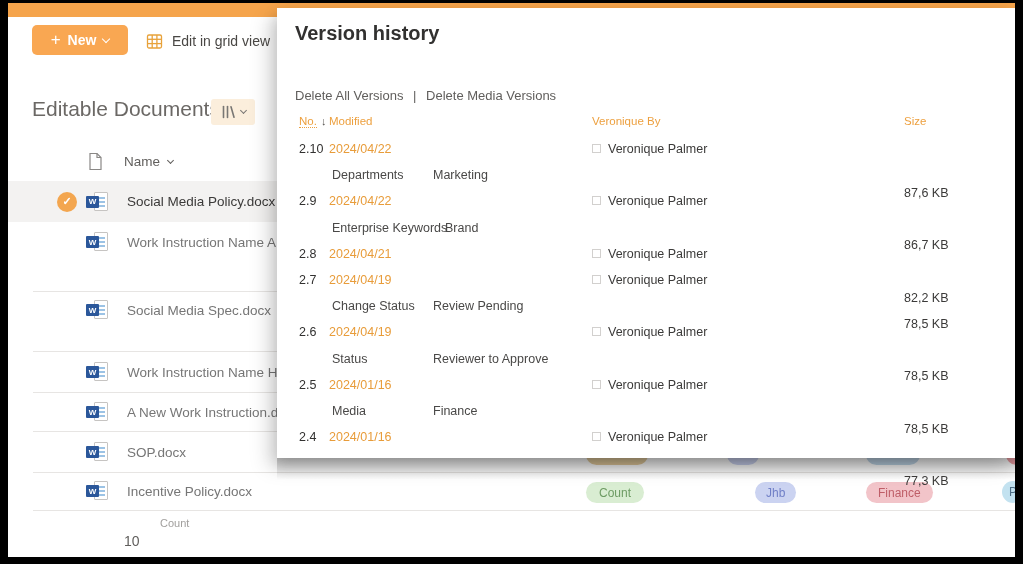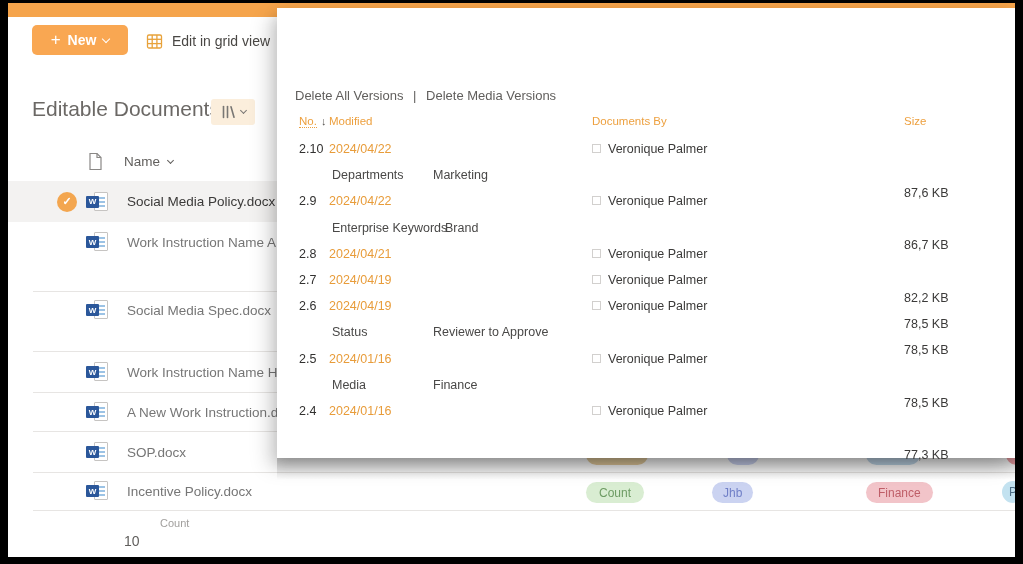--- a/index.html
+++ b/index.html
@@ -264,45 +264,46 @@
     <span class="docx-icon">
       <span class="page">
           <i style="top:4px"></i>
           <i style="top:8px"></i>
           <i style="top:12px"></i>
         </span>
       <span class="wbox">W</span>
     </span>
     <span class="doc-name">Incentive Policy.docx</span>
     <span class="pill green" style="left:578px; top:10px; padding:0 13px;">Count</span>
-    <span class="pill blue" style="left:704px; top:10px; padding:4px 11px;">Jhb</span>
+    <span class="pill blue" style="left:747px; top:10px; padding:4px 11px;">Jhb</span>
     <span class="pill pink" style="left:858px; top:10px; padding:0 12px;">Finance</span>
     <span class="avatar" style="left:994px; top:9px;">P</span>
   </div>
 
   <div class="sep" style="top:510px;"></div>
 
   <div class="count-label">Count</div>
   <div class="count-value">10</div>
 
   <div class="dialog-shadow"></div>
 
   <div class="dialog">
+    <div class="vh-title">Version history</div>
 
     <div class="vh-actions">
       <a>Delete All Versions</a>
       <span class="divider">|</span>
       <a>Delete Media Versions</a>
     </div>
 
     <div class="vh-head">
       <span class="h-no">No.</span>
       <span class="h-sort">↓</span>
       <span class="h-mod">Modified</span>
-      <span class="h-by">Documents By</span>
+      <span class="h-by">Veronique By</span>
       <span class="h-size">Size</span>
     </div>
 
     <div class="vh-rows">
 
       <div class="vh-line">
         <span class="c-no">2.10</span>
         <span class="c-date">2024/04/22</span>
         <span class="c-by"><i class="cbx"></i><span style="position:static;transform:none;">Veronique Palmer</span></span>
         <span class="c-size">87,6 KB</span>
@@ -328,20 +329,24 @@
         <span class="c-date">2024/04/21</span>
         <span class="c-by"><i class="cbx"></i><span style="position:static;transform:none;">Veronique Palmer</span></span>
         <span class="c-size">82,2 KB</span>
       </div>
 
       <div class="vh-line">
         <span class="c-no">2.7</span>
         <span class="c-date">2024/04/19</span>
         <span class="c-by"><i class="cbx"></i><span style="position:static;transform:none;">Veronique Palmer</span></span>
         <span class="c-size">78,5 KB</span>
+      </div>
+      <div class="vh-line">
+        <span class="c-field">Change Status</span>
+        <span class="c-value">Review Pending</span>
       </div>
 
       <div class="vh-line">
         <span class="c-no">2.6</span>
         <span class="c-date">2024/04/19</span>
         <span class="c-by"><i class="cbx"></i><span style="position:static;transform:none;">Veronique Palmer</span></span>
         <span class="c-size">78,5 KB</span>
       </div>
       <div class="vh-line">
         <span class="c-field">Status</span>

